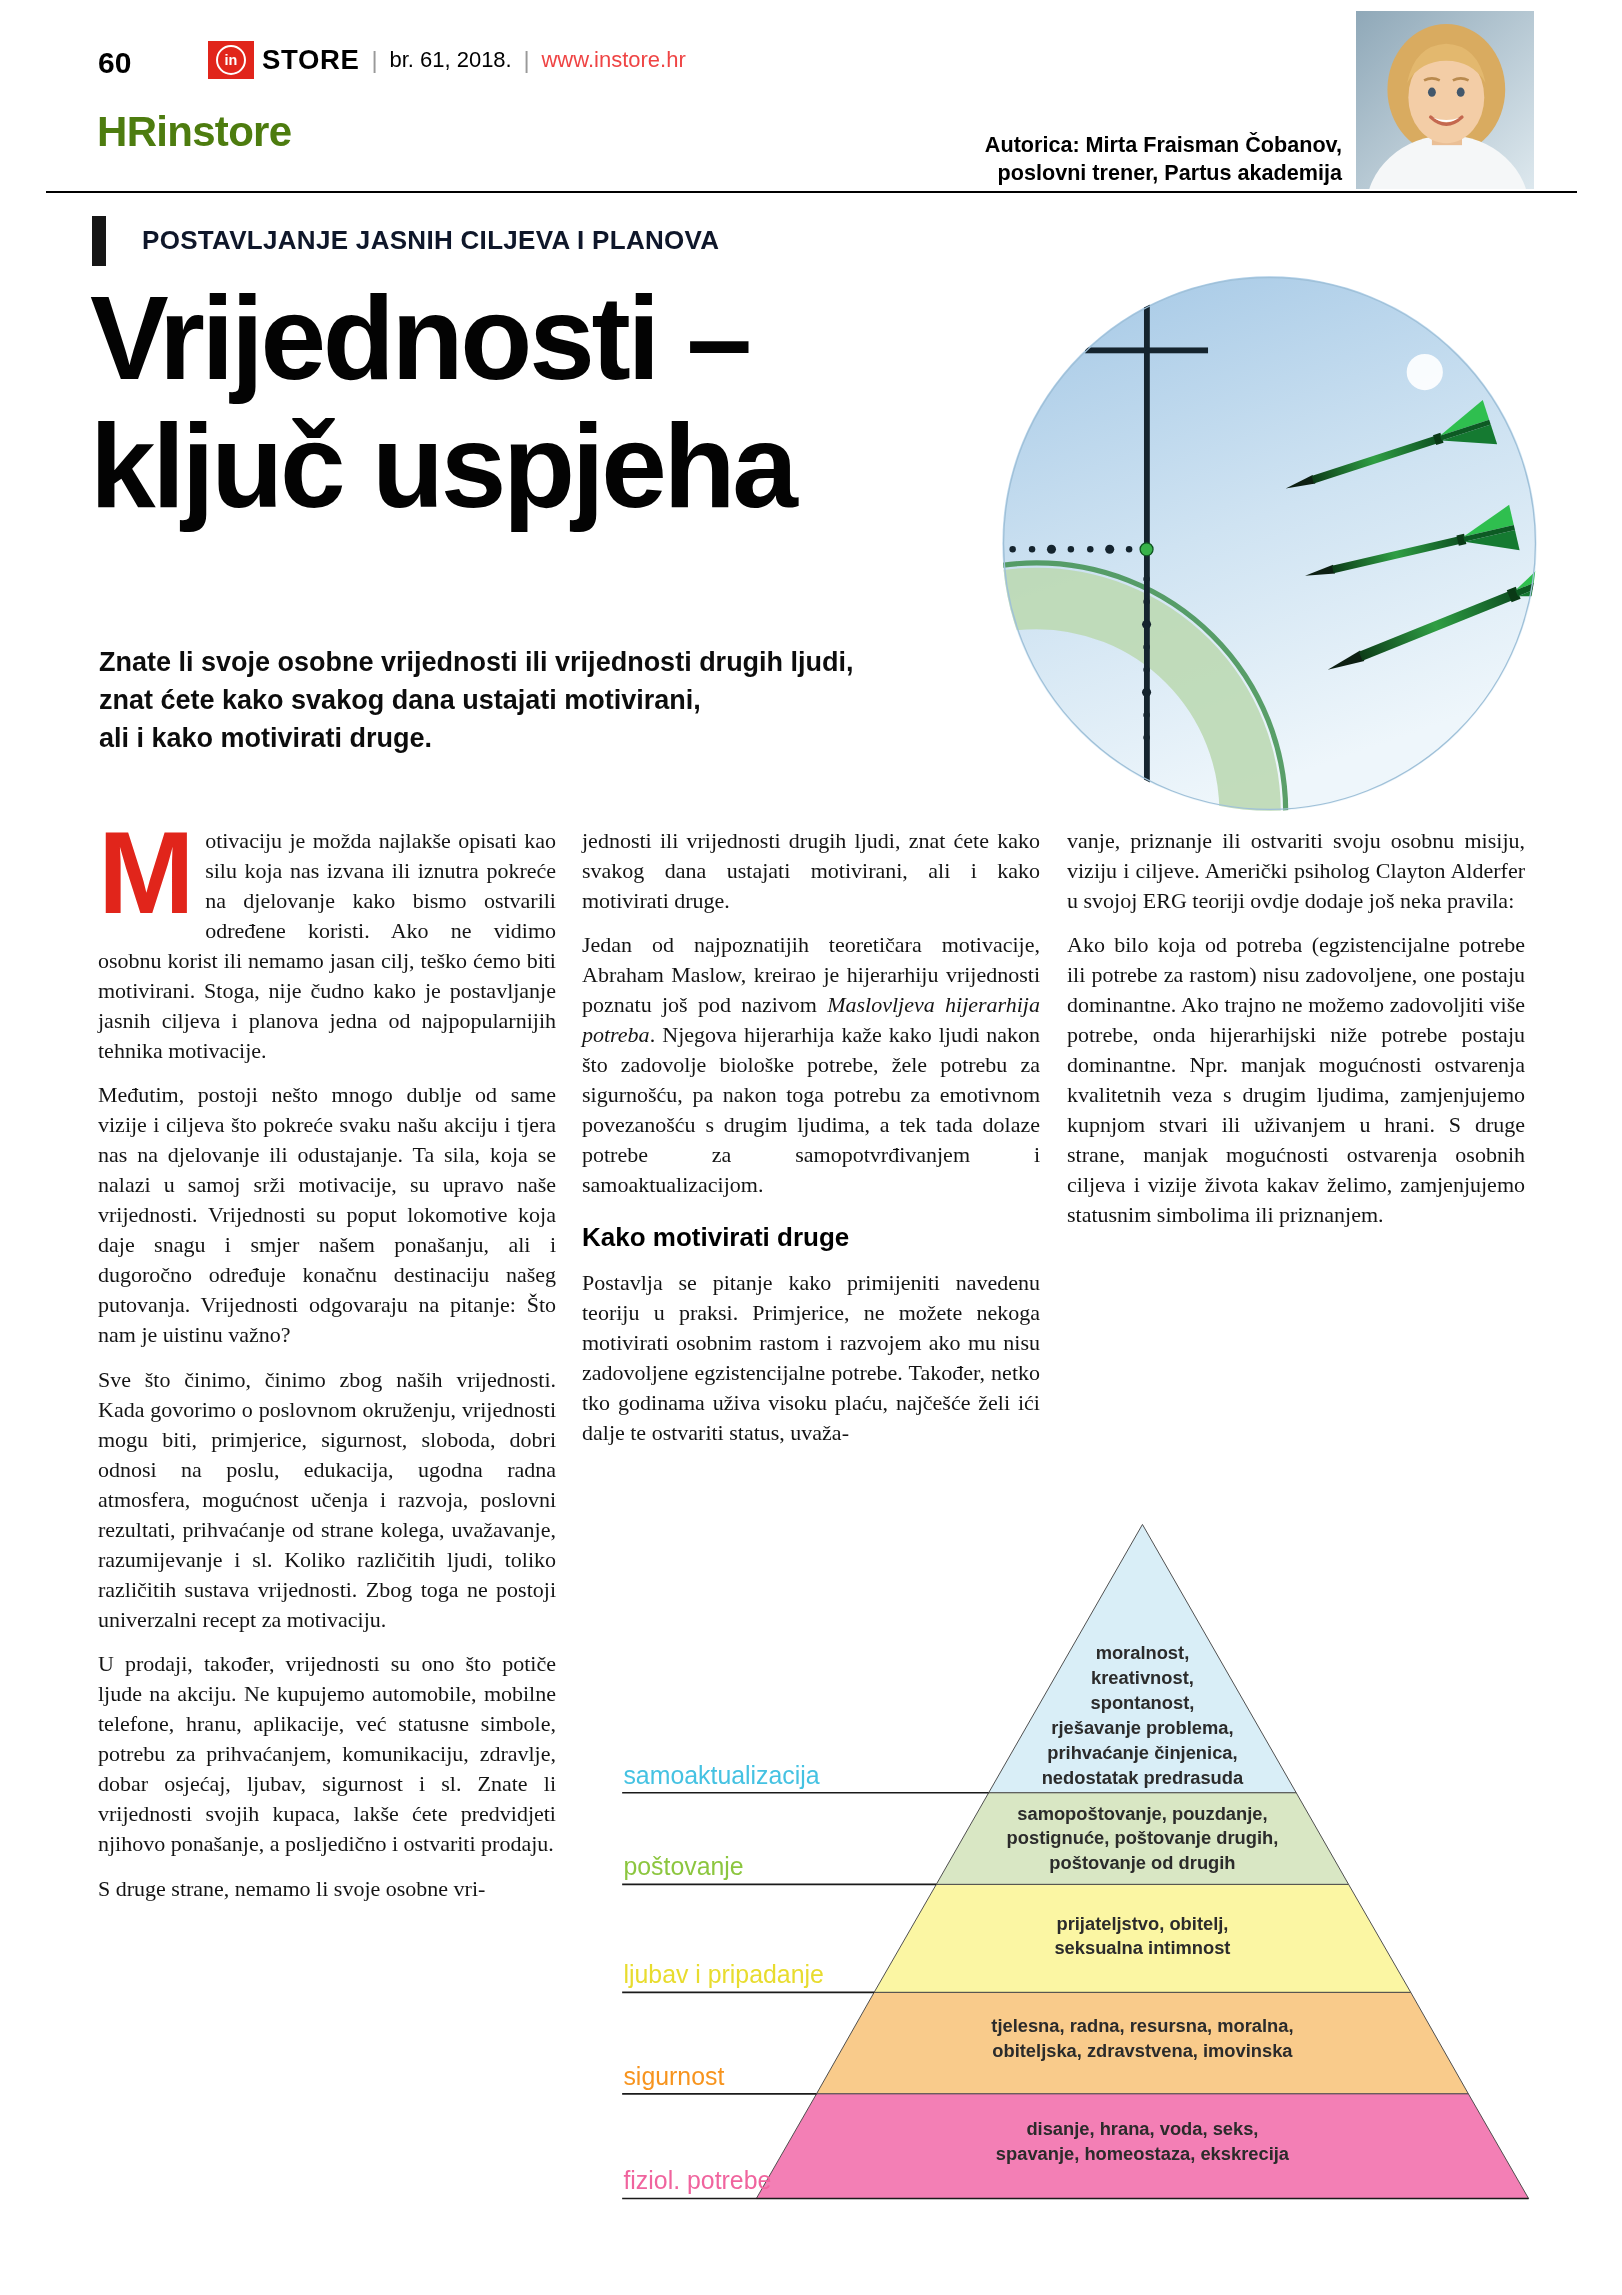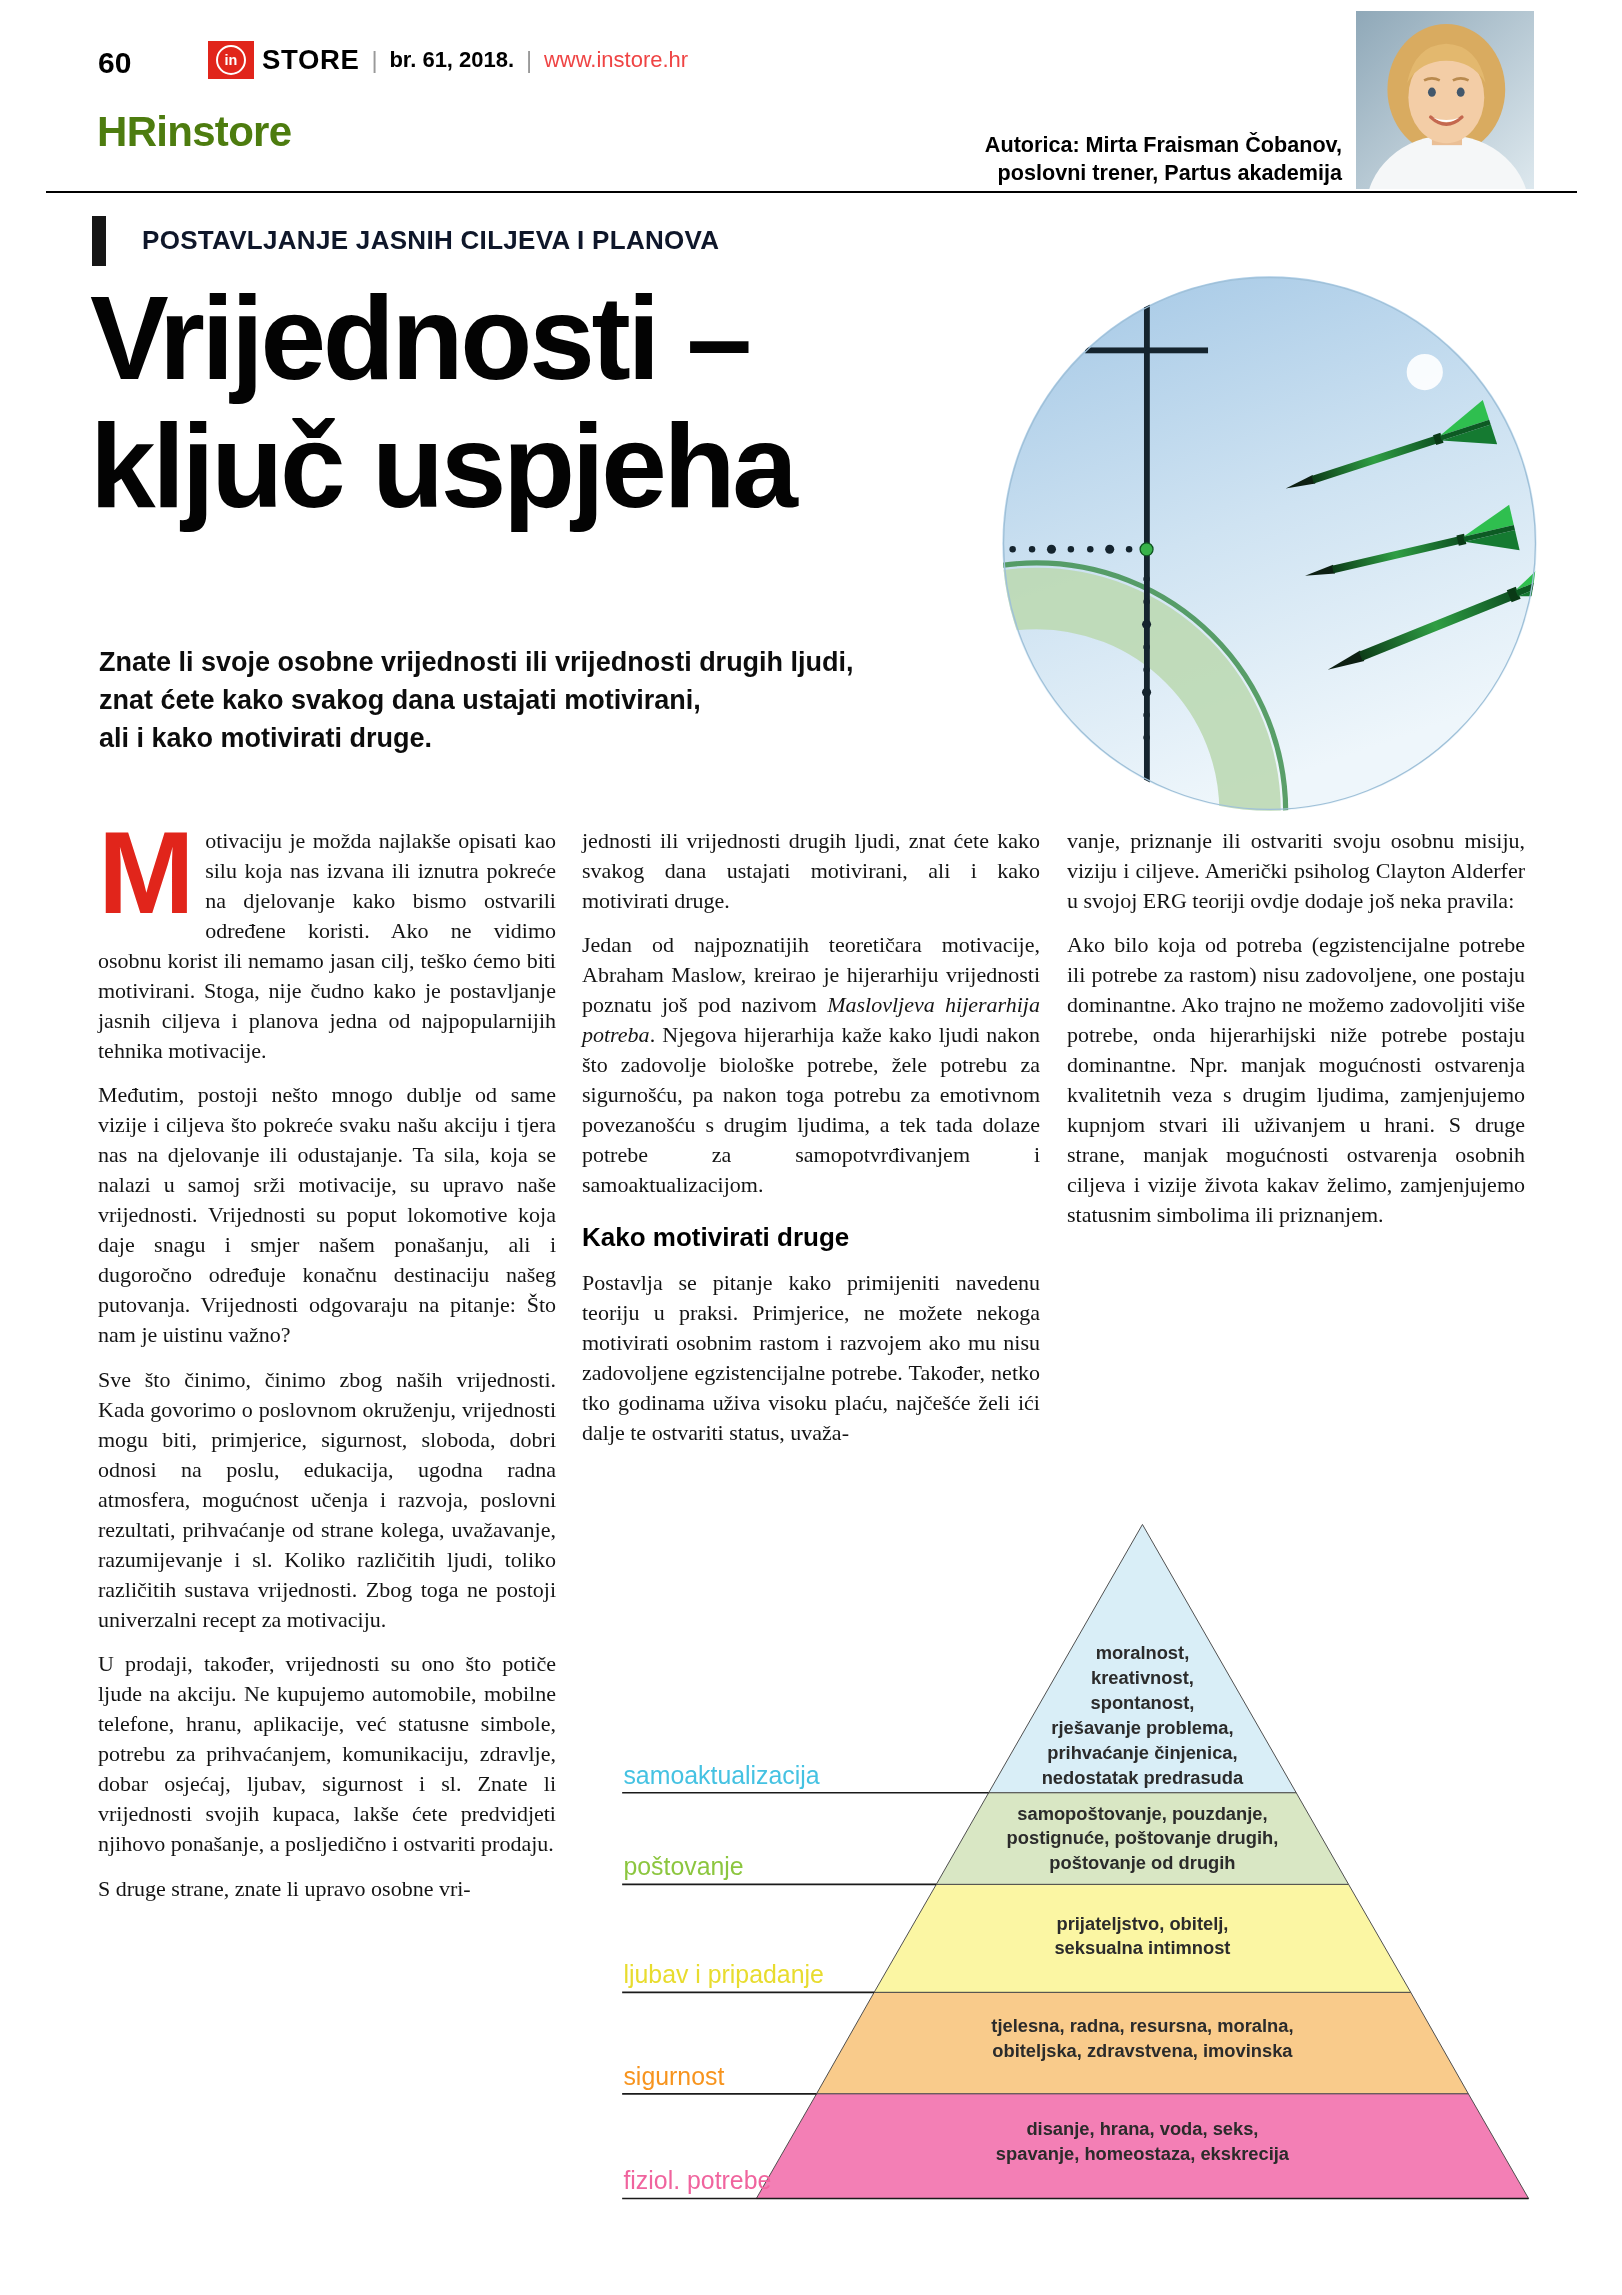--- a/index.html
+++ b/index.html
@@ -8,21 +8,21 @@
 
   
   .page-number{position:absolute;left:98px;top:46px;font:bold 30px "Liberation Sans",sans-serif;color:#000;}
   .masthead{position:absolute;left:208px;top:41px;display:flex;align-items:center;gap:11.8px;
             font-family:"Liberation Sans",sans-serif;}
   .logo-box{width:46px;height:38px;background:#e1251b;display:flex;align-items:center;justify-content:center;}
   .logo-circle{width:26px;height:26px;border:2px solid #fff;border-radius:50%;color:#fff;
                font:bold 14.4px "Liberation Sans",sans-serif;display:flex;align-items:center;justify-content:center;}
   .store-word{font-weight:bold;font-size:27.5px;letter-spacing:0.7px;color:#000;margin-left:-3.9px;}
   .mast-sep{color:#999;font-size:23.6px;font-weight:normal;}
-  .mast-issue{font-weight:bold;font-size:22px;color:#000;}
+  .mast-issue{font-weight:normal;font-size:22px;color:#000;}
   .mast-url{font-size:22px;color:#ef4444;}
   .brand{position:absolute;left:97px;top:108px;font:bold 42px "Liberation Sans",sans-serif;
          letter-spacing:-0.7px;color:#4d7c0f;}
   .author{position:absolute;right:281px;top:131px;text-align:right;
           font:bold 21.6px/28px "Liberation Sans",sans-serif;color:#000;}
   .photo{position:absolute;left:1356px;top:10.5px;width:178px;height:178px;}
   .header-rule{position:absolute;left:46px;top:191px;width:1531px;height:2px;background:#000;}
 
   
   .kicker-bar{position:absolute;left:92px;top:216px;width:14.4px;height:50px;background:#161616;}
@@ -189,21 +189,21 @@
       </g>
       <circle cx="415" cy="415" r="411" fill="none" stroke="#9fc0d8" stroke-width="2"></circle>
     </svg>
   </div>
 
   <div class="col col-1">
     <p><span class="dropcap">M</span><span>otivaciju je možda najlakše opisati kao silu koja nas izvana ili iznutra pokreće na djelovanje kako bismo ostvarili određene koristi. Ako ne vidimo osobnu korist ili nemamo jasan cilj, teško ćemo biti motivirani. Stoga, nije čudno kako je postavljanje jasnih ciljeva i planova jedna od najpopularnijih tehnika motivacije.</span></p>
     <p>Međutim, postoji nešto mnogo dublje od same vizije i ciljeva što pokreće svaku našu akciju i tjera nas na djelovanje ili odustajanje. Ta sila, koja se nalazi u samoj srži motivacije, su upravo naše vrijednosti. Vrijednosti su poput lokomotive koja daje snagu i smjer našem ponašanju, ali i dugoročno određuje konačnu destinaciju našeg putovanja. Vrijednosti odgovaraju na pitanje: Što nam je uistinu važno?</p>
     <p>Sve što činimo, činimo zbog naših vrijednosti. Kada govorimo o poslovnom okruženju, vrijednosti mogu biti, primjerice, sigurnost, sloboda, dobri odnosi na poslu, edukacija, ugodna radna atmosfera, mogućnost učenja i razvoja, poslovni rezultati, prihvaćanje od strane kolega, uvažavanje, razumijevanje i sl. Koliko različitih ljudi, toliko različitih sustava vrijednosti. Zbog toga ne postoji univerzalni recept za motivaciju.</p>
     <p>U prodaji, također, vrijednosti su ono što potiče ljude na akciju. Ne kupujemo automobile, mobilne telefone, hranu, aplikacije, već statusne simbole, potrebu za prihvaćanjem, komunikaciju, zdravlje, dobar osjećaj, ljubav, sigurnost i sl. Znate li vrijednosti svojih kupaca, lakše ćete predvidjeti njihovo ponašanje, a posljedično i ostvariti prodaju.</p>
-    <p>S druge strane, znate li upravo osobne vri-</p>
+    <p>S druge strane, nemamo li svoje osobne vri-</p>
   </div>
 
   <div class="col col-2">
     <p>jednosti ili vrijednosti drugih ljudi, znat ćete kako svakog dana ustajati motivirani, ali i kako motivirati druge.</p>
     <p><span>Jedan od najpoznatijih teoretičara motivacije, Abraham Maslow, kreirao je hijerarhiju vrijednosti poznatu još pod nazivom </span><span class="ital">Maslovljeva hijerarhija potreba</span><span>. Njegova hijerarhija kaže kako ljudi nakon što zadovolje biološke potrebe, žele potrebu za sigurnošću, pa nakon toga potrebu za emotivnom povezanošću s drugim ljudima, a tek tada dolaze potrebe za samopotvrđivanjem i samoaktualizacijom.</span></p>
     <div class="subhead">Kako motivirati druge</div>
     <p>Postavlja se pitanje kako primijeniti navedenu teoriju u praksi. Primjerice, ne možete nekoga motivirati osobnim rastom i razvojem ako mu nisu zadovoljene egzistencijalne potrebe. Također, netko tko godinama uživa visoku plaću, najčešće želi ići dalje te ostvariti status, uvaža-</p>
   </div>
 
   <div class="col col-3">

